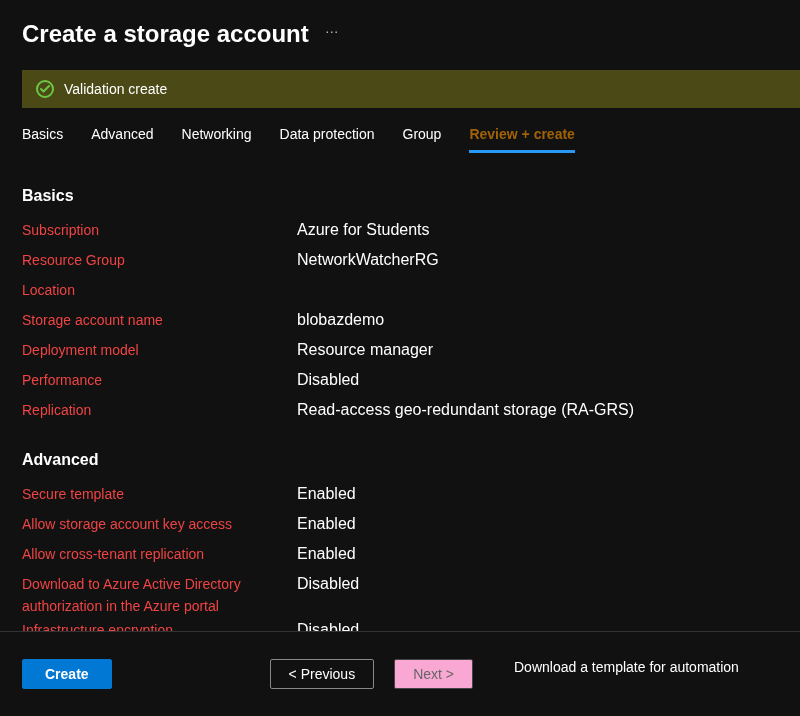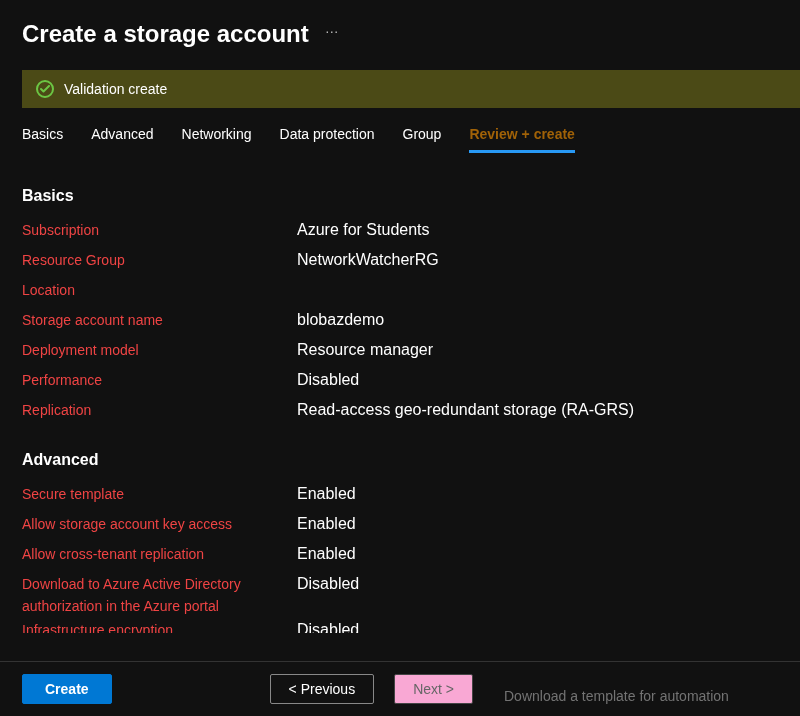--- a/index.html
+++ b/index.html
@@ -13,26 +13,26 @@
   .validation .check svg { display: block; }
   .validation .msg { font-size: 14px; color: #ffffff; }
   .tabs { display: flex; gap: 28px; padding: 18px 22px 0 22px; font-size: 14px; }
   .tab { color: #ffffff; padding-bottom: 8px; cursor: pointer; }
   .tab.active { border-bottom: 3px solid #2899f5; color: #a16207; font-weight: 700; }
   .content { padding: 24px 22px 0 22px; height: 480px; overflow: hidden; }
   .section-title { font-size: 16px; font-weight: 700; margin: 10px 0 14px 0; }
   .row { display: flex; align-items: flex-start; min-height: 28px; margin-bottom: 2px; }
   .row .label { width: 275px; color: #ef4444; font-size: 14px; line-height: 22px; padding-right: 8px; }
   .row .value { flex: 1; color: #ffffff; font-size: 16px; line-height: 22px; }
-  .footer { position: absolute; bottom: 0; left: 0; right: 0; border-top: 1px solid #333333; padding: 12px 22px; display: flex; align-items: flex-end; gap: 20px; background: #111111; }
+  .footer { position: absolute; bottom: 0; left: 0; right: 0; border-top: 1px solid #333333; padding: 27px 22px; display: flex; align-items: flex-start; gap: 20px; background: #111111; }
   .btn { font-family: inherit; font-size: 14px; padding: 6px 18px; border-radius: 2px; cursor: pointer; border: 1px solid transparent; }
   .btn-primary { background: #0078d4; color: #ffffff; border-color: #0078d4; font-weight: 600; padding: 6px 22px; }
   .btn-secondary { background: #111111; color: #ffffff; border: 1px solid #888888; }
   .btn-disabled { background: #f9a8d4; color: #666666; border: 1px solid #444444; cursor: default; }
-  .link { color: #737373; cursor: pointer; font-size: 14px; margin-left: 11px; }
+  .link { color: #ffffff; cursor: pointer; font-size: 14px; margin-left: 21px; }
   .spacer { width: 118px; }
 </style>
 </head>
 <body>
 <div class="page">
 
 <div class="header">
   <h1>Create a storage account</h1>
   <span class="more">…</span>
 </div>

